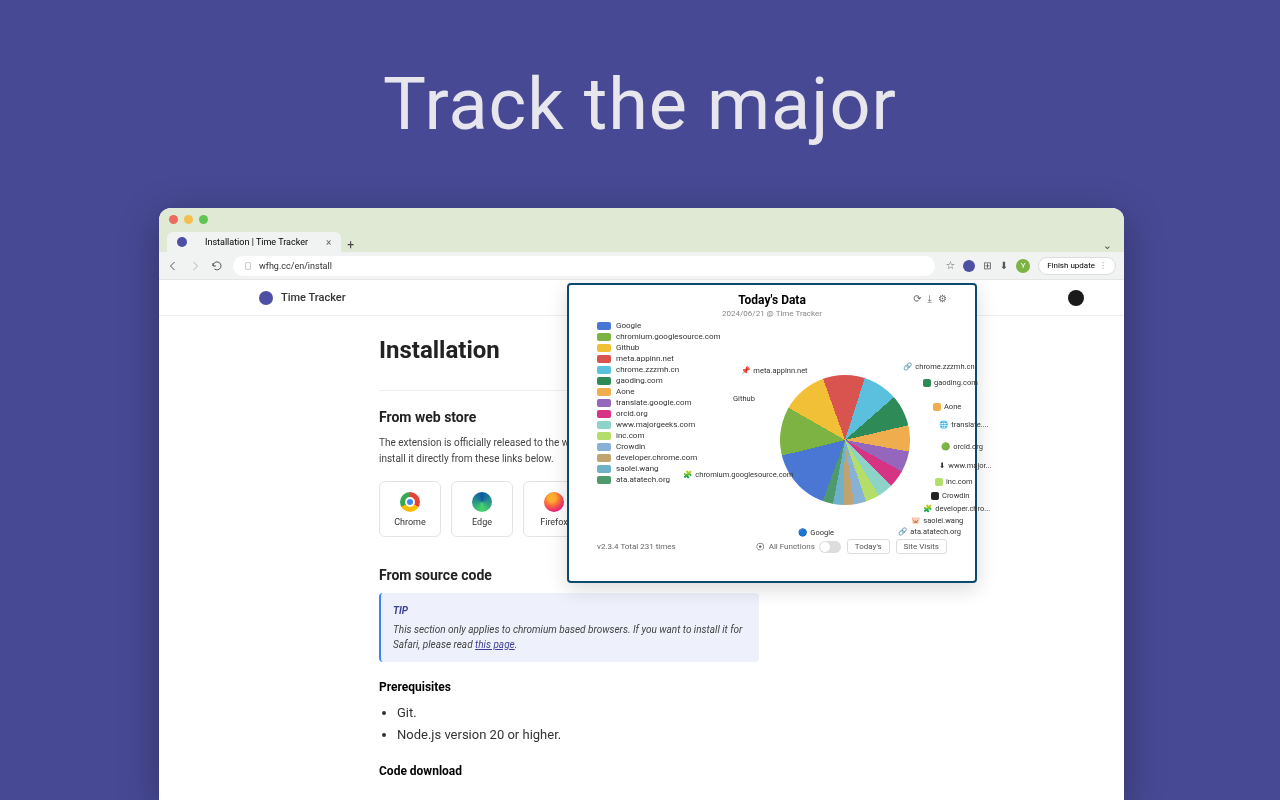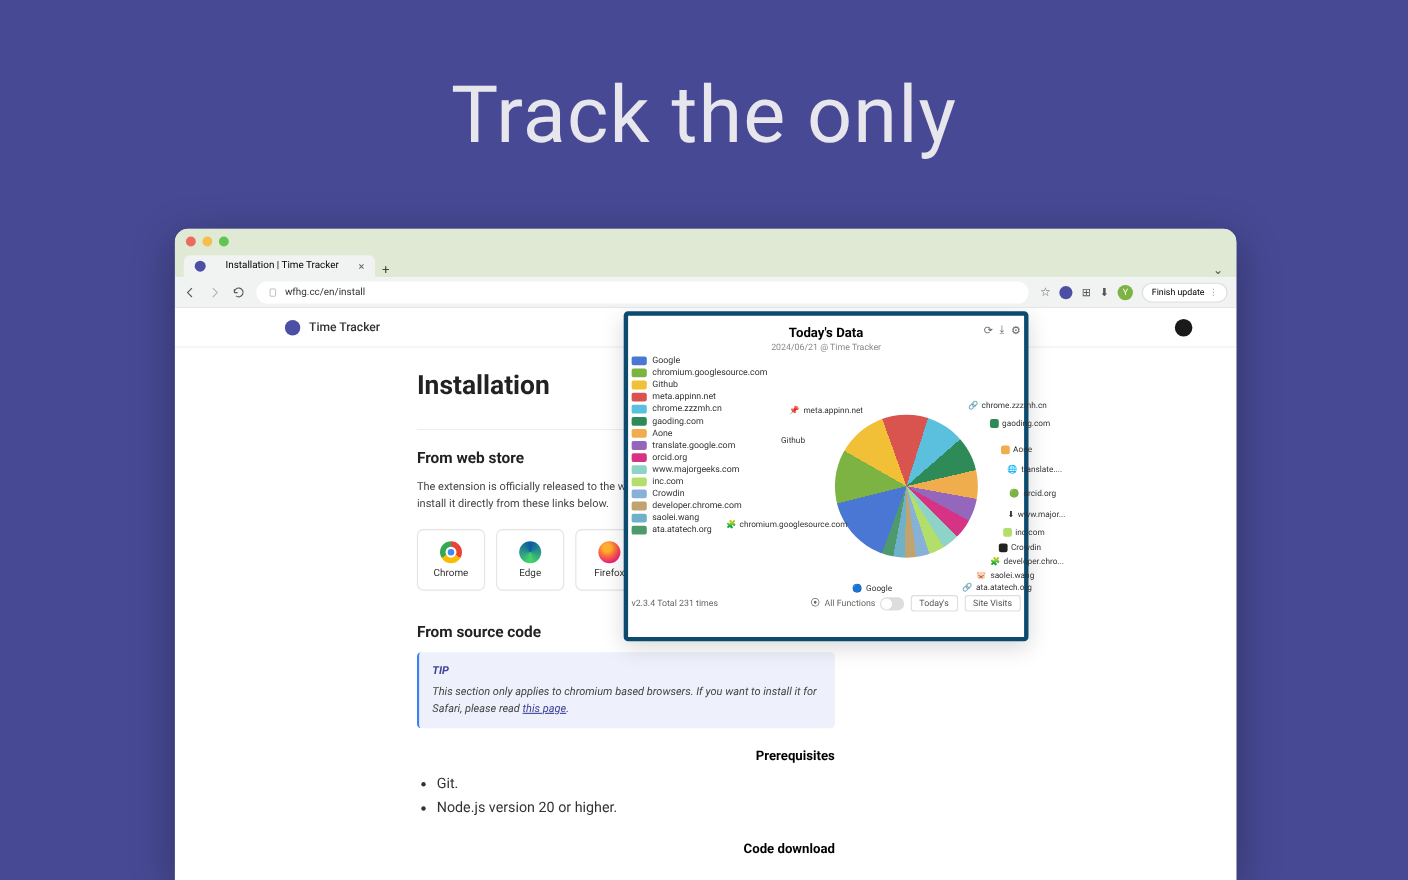--- a/index.html
+++ b/index.html
@@ -140,33 +140,33 @@
   .cicon.edge { background: conic-gradient(#0c59a4,#49d668,#0c59a4); }
   .cicon.firefox { background: radial-gradient(circle at 40% 30%,#ffb02e 20%,#ff7139 40%,#e31587 80%); }
   .sec-block { margin-top: 30px; }
   .tipbox {
     background:#eef0fb; border-left:2px solid #3b82f6;
     border-radius:4px; padding:10px 12px; font-size:10px; color:#444;
     width:380px; line-height:1.5;font-style:italic;
   }
   .tipbox .tip-title{font-weight:700;color:#3f4299;margin-bottom:4px;}
   .tipbox a{color:#3f4299;text-decoration:underline;}
-  h3.sub { font-size:12px; font-weight:700; margin: 18px 0 8px; text-align: right; }
+  h3.sub { font-size:12px; font-weight:700; margin: 18px 0 8px; }
   ul.pre { font-size:13px; color:#333; padding-left:18px; line-height:1.7; }
 
   
   .popup {
     position:absolute;
     top:3px; left:408px;
-    width:368px; height:300px;
+    width:410px; height:300px;
     background:#fff;
-    border:4px solid #0c4a6e;
+    border:2px solid #0c4a6e;
     border-radius:4px;
     box-shadow:0 6px 20px rgba(0,0,0,0.15);
-    padding:8px 3px 10px;
+    padding:8px 28px 10px;
   }
   .popup-head {
     text-align:center;position:relative;
   }
   .popup-title{font-size:12px;font-weight:700;}
   .popup-sub{font-size:8px;color:#888;margin-top:2px;}
   .popup-tools{position:absolute;top:0;right:0;display:flex;gap:6px;font-size:10px;color:#666;}
   .popup-body{display:flex;gap:6px;margin-top:2px;height:215px;}
   .legend{width:140px;overflow:hidden;}
   .legend-item{display:flex;align-items:center;gap:5px;font-size:8px;color:#333;padding:1px 0;white-space:nowrap;}
@@ -182,21 +182,21 @@
   }
   .footer-left{flex:1;}
   .footer-btn{border:1px solid #ddd;border-radius:3px;padding:2px 7px;font-size:8px;background:#fff;color:#555;}
   .footer-toggle{width:22px;height:12px;border-radius:7px;background:#ddd;position:relative;}
   .footer-toggle::after{content:"";position:absolute;width:10px;height:10px;border-radius:50%;background:#fff;top:1px;left:1px;}
   .allfunc{display:flex;align-items:center;gap:4px;}
 </style>
 </head>
 <body>
 
-<div class="hero-title">Track the only</div>
+<div class="hero-title">Track the major</div>
 
 <div class="browser-window">
   <div class="titlebar">
     <span class="dot red"></span>
     <span class="dot yellow"></span>
     <span class="dot green"></span>
   </div>
   <div class="tabbar">
     <div class="tab">
       <span class="favicon"></span>

